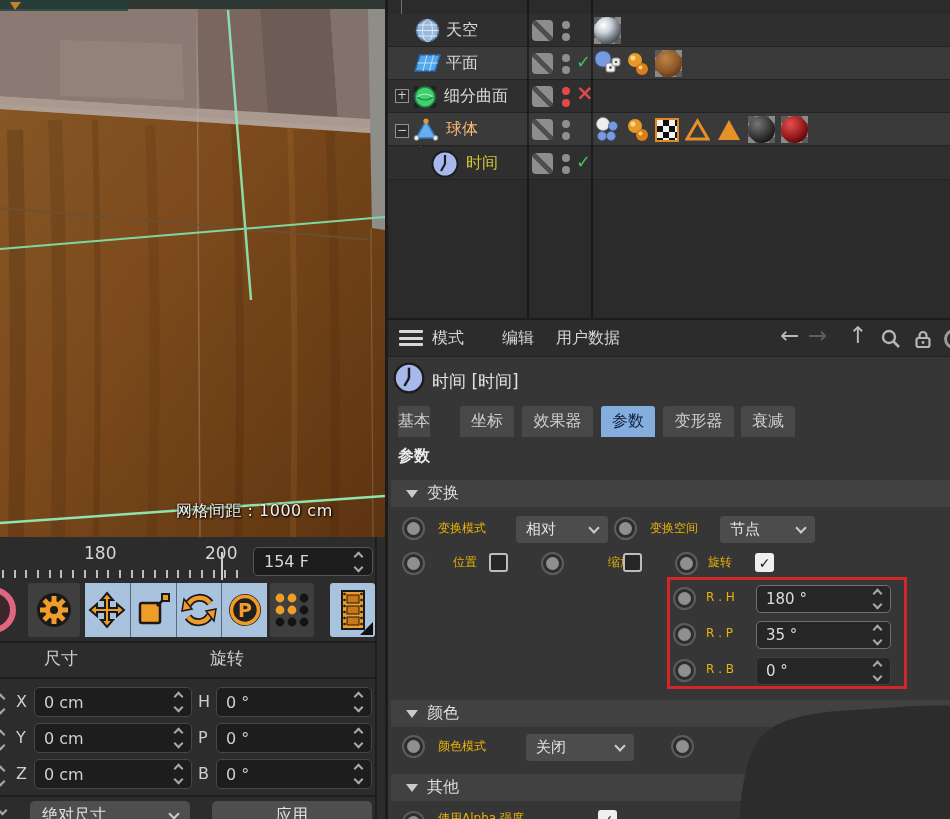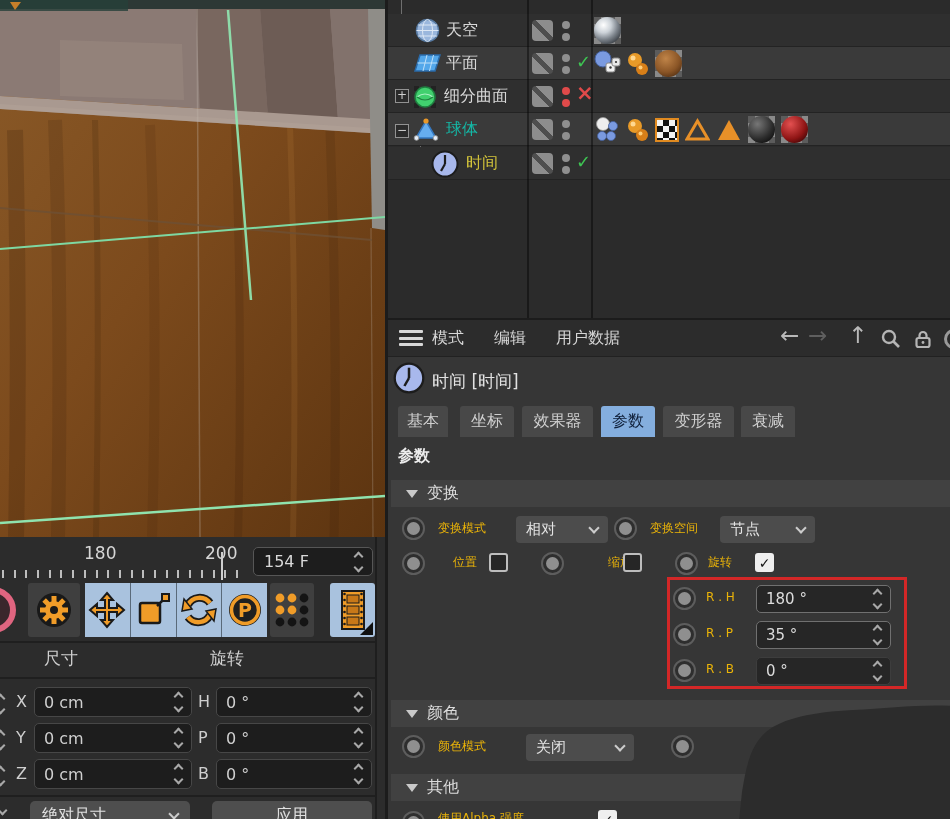--- a/index.html
+++ b/index.html
@@ -134,20 +134,21 @@
       <line x1="0" y1="208" x2="372" y2="240" stroke="#6e5034" stroke-width="2" opacity=".8"></line>
 
       <polyline points="228,10 239,150 251,300" stroke="#8fe3ae" stroke-width="2.5" fill="none" opacity=".95"></polyline>
       <line x1="0" y1="249" x2="385" y2="217" stroke="#7ed8a2" stroke-width="2"></line>
       <line x1="0" y1="523" x2="385" y2="496" stroke="#8fe3ae" stroke-width="2.5"></line>
 
       <rect x="0" y="0" width="385" height="9" fill="#2d3835"></rect>
       <rect x="0" y="0" width="128" height="11" fill="#264039" opacity=".8"></rect>
       <polygon points="10,2 21,2 15,10" fill="#c77f2a"></polygon>
     </svg>
+    <div id="grid-label">网格间距 : 1000 cm</div>
   </div>
 
   <div id="om">
 
     <div class="tline" style="left:13px;top:0;width:1px;height:131px;"></div>
     <div class="tline" style="left:13px;top:30px;width:14px;height:1px;"></div>
     <div class="tline" style="left:13px;top:63px;width:14px;height:1px;"></div>
     <div class="tline" style="left:32px;top:146px;width:1px;height:18px;"></div>
     <div class="tline" style="left:32px;top:163px;width:12px;height:1px;"></div>
 
@@ -227,21 +228,21 @@
     </div>
 
     <div class="om-row" style="top:113px;background:#3a3a3a;">
       <div class="expander" style="left:7px;top:11px;">−</div>
       <svg class="abs" style="left:25px;top:4px;" width="26" height="26" viewBox="0 0 26 26">
         <polygon points="13,4 23,21 3,21" fill="#66aef0" stroke="#3578c0" stroke-width="1.5"></polygon>
         <circle cx="13" cy="4" r="2.6" fill="#e8982a"></circle>
         <circle cx="3.5" cy="21" r="2.4" fill="#e6eef8" stroke="#888" stroke-width=".8"></circle>
         <circle cx="22.5" cy="21" r="2.4" fill="#e6eef8" stroke="#888" stroke-width=".8"></circle>
       </svg>
-      <span class="om-name" style="left:58px;color:#14b8a6;text-align:center;">球体</span>
+      <span class="om-name" style="left:58px;color:#fdba74;text-align:center;">球体</span>
       <div class="layer-chip"></div>
       <div class="vis-dots">
           <i></i>
           <i></i>
         </div>
       <div class="om-tags">
         <svg width="27" height="27" viewBox="0 0 27 27">
           <circle cx="9" cy="8" r="6.5" fill="#eeeeee" stroke="#999" stroke-width=".8"></circle>
           <circle cx="19" cy="10" r="4.5" fill="#7a9ae0" stroke="#44609c" stroke-width=".8"></circle>
           <circle cx="8" cy="20" r="4.5" fill="#7a9ae0" stroke="#44609c" stroke-width=".8"></circle>
@@ -289,21 +290,21 @@
   </div>
 
   <div id="am">
     <div id="am-menu">
       <div class="burger">
           <i></i>
           <i></i>
           <i></i>
         </div>
       <span class="menu-item" style="left:44px;">模式</span>
-      <span class="menu-item" style="left:106px;">编辑</span>
+      <span class="menu-item" style="left:114px;">编辑</span>
       <span class="menu-item" style="left:168px;">用户数据</span>
       <span class="nav-arrow" style="left:392px;">←</span>
       <span class="nav-arrow dim" style="left:420px;">→</span>
       <span class="nav-arrow" style="left:460px;">↑</span>
       <svg class="abs" style="left:492px;top:8px;" width="22" height="22" viewBox="0 0 22 22">
         <circle cx="9" cy="9" r="6" fill="none" stroke="#b5b5b5" stroke-width="2.4"></circle>
         <line x1="13.5" y1="13.5" x2="19" y2="19" stroke="#b5b5b5" stroke-width="2.6"></line>
       </svg>
       <svg class="abs" style="left:524px;top:8px;" width="22" height="22" viewBox="0 0 22 22">
         <rect x="4.5" y="10" width="13" height="9" rx="2" fill="none" stroke="#b5b5b5" stroke-width="2.2"></rect>
@@ -313,21 +314,21 @@
       <div class="abs" style="left:556px;top:9px;width:20px;height:20px;border:3px solid #9a9a9a;border-radius:50%;"></div>
     </div>
 
     <svg class="abs" style="left:5px;top:42px;" width="32" height="32" viewBox="0 0 28 28">
       <circle cx="14" cy="14" r="12.5" fill="#a8b8ec" stroke="#1c1c1c" stroke-width="2"></circle>
       <line x1="14" y1="14" x2="14" y2="5" stroke="#1c1c1c" stroke-width="2.2"></line>
       <line x1="14" y1="14" x2="10" y2="21" stroke="#1c1c1c" stroke-width="2.2"></line>
     </svg>
     <span id="am-title">时间 [时间]</span>
 
-    <span class="tab" style="left:10px;width:50px;">基本</span>
+    <span class="tab" style="left:10px;width:32px;">基本</span>
     <span class="tab" style="left:72px;width:54px;">坐标</span>
     <span class="tab" style="left:134px;width:71px;">效果器</span>
     <span class="tab active" style="left:213px;width:54px;">参数</span>
     <span class="tab" style="left:275px;width:71px;">变形器</span>
     <span class="tab" style="left:353px;width:54px;">衰减</span>
 
     <span id="am-heading">参数</span>
 
     <div class="gstrip" style="top:160px;">
       <span class="tri"></span>

